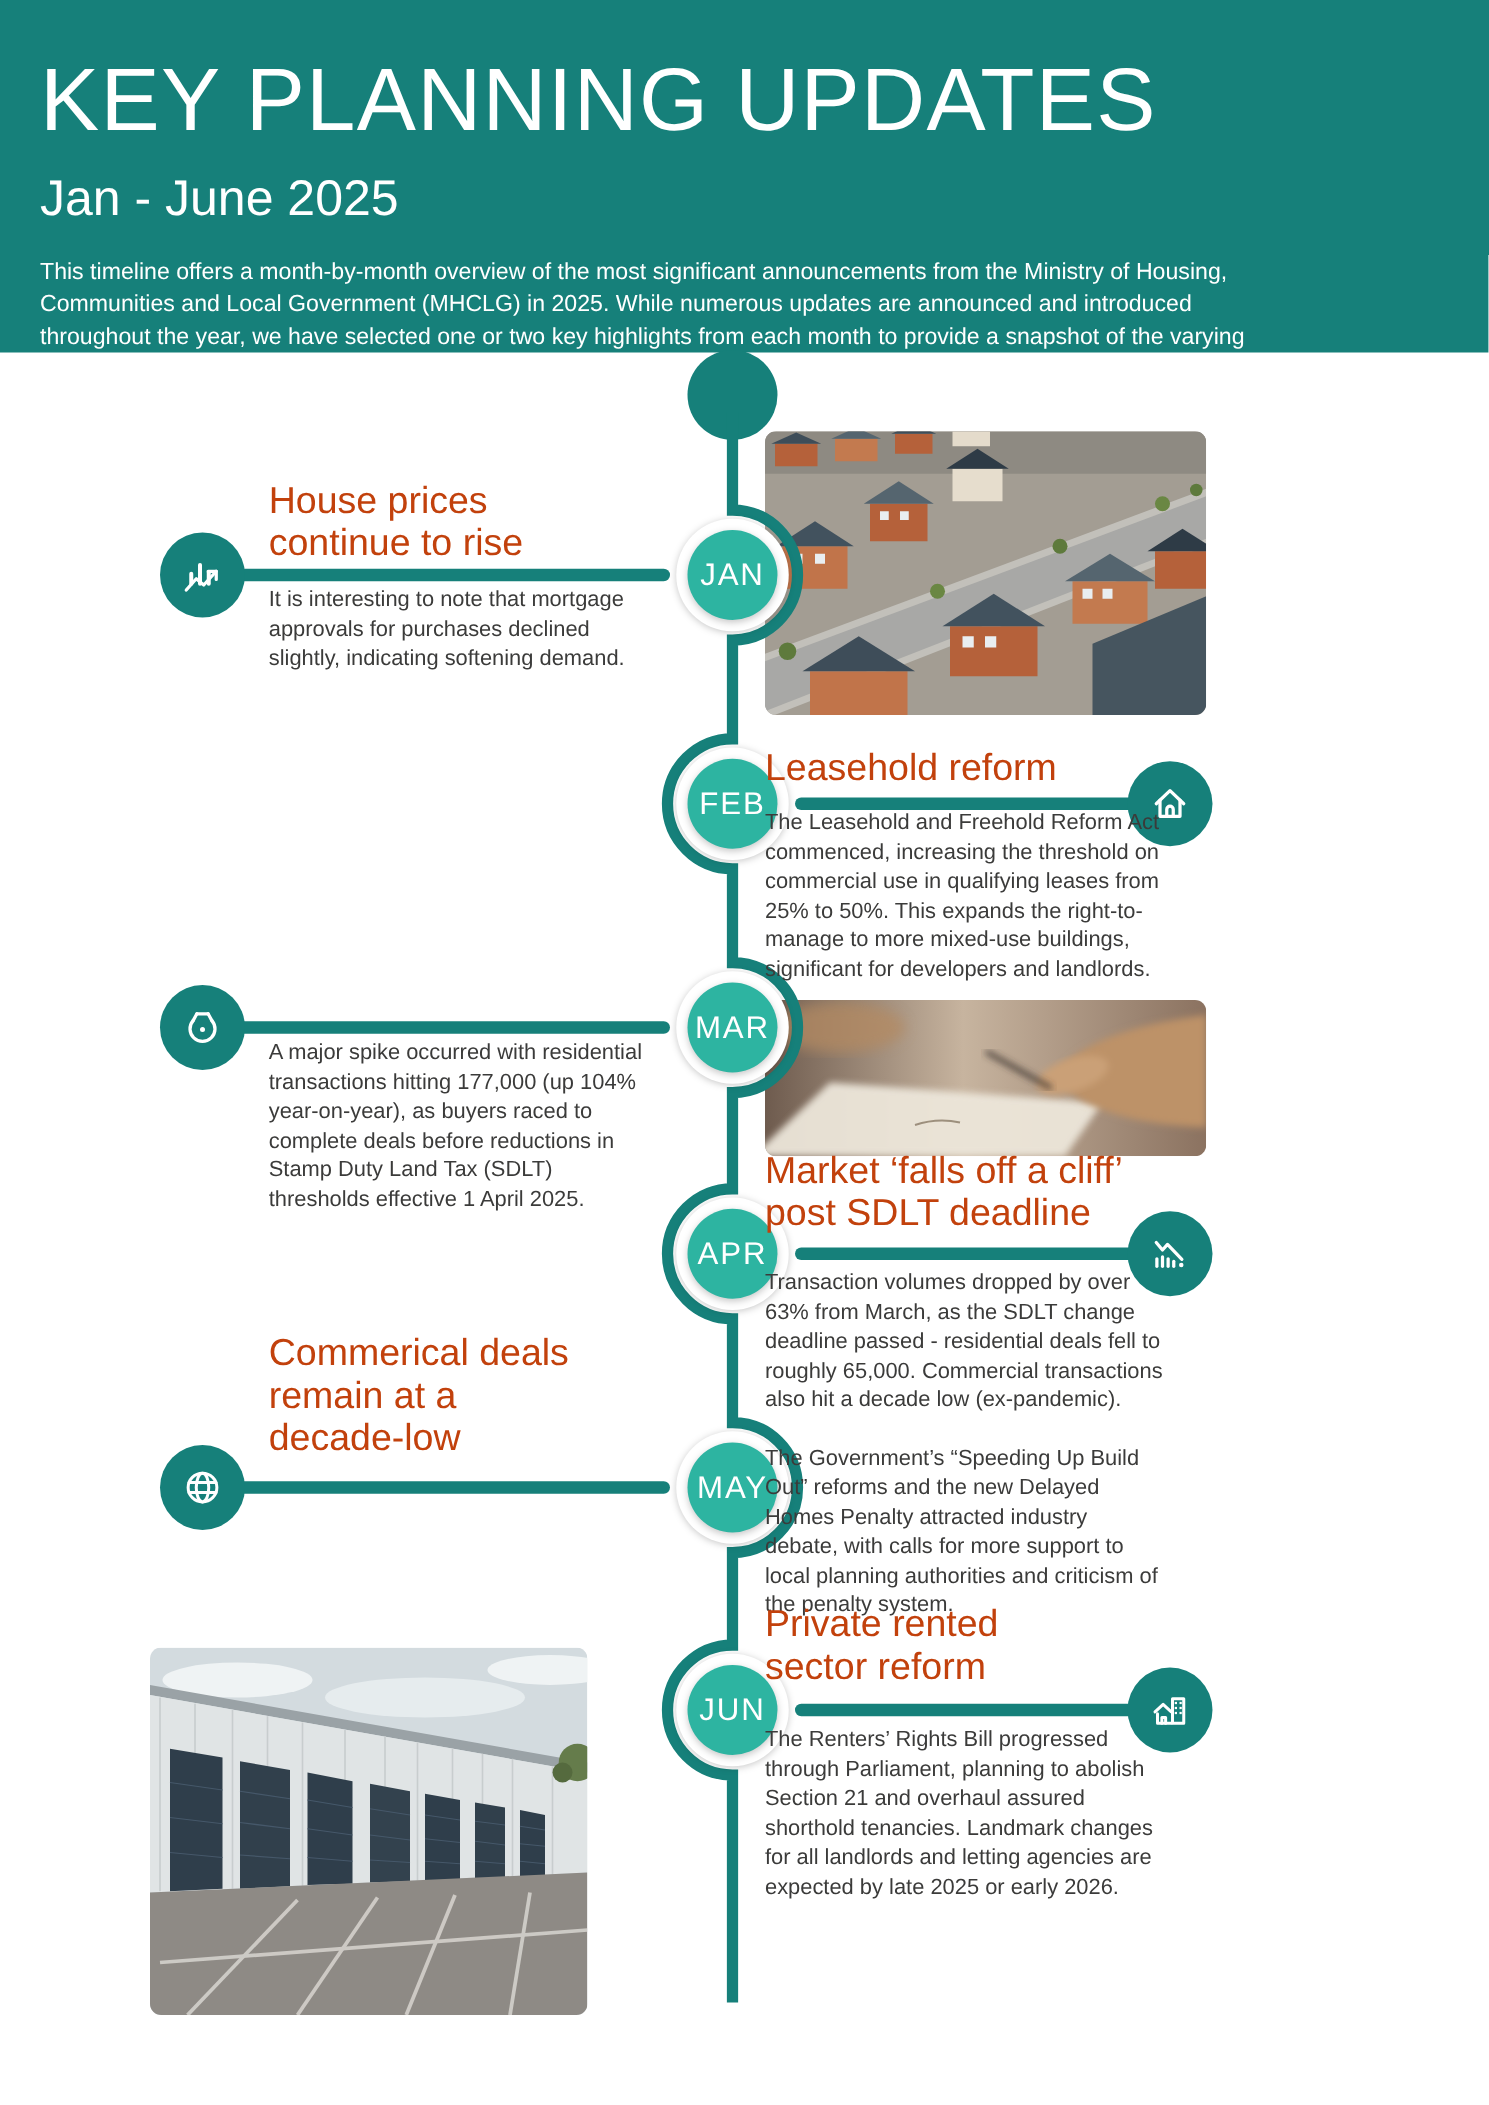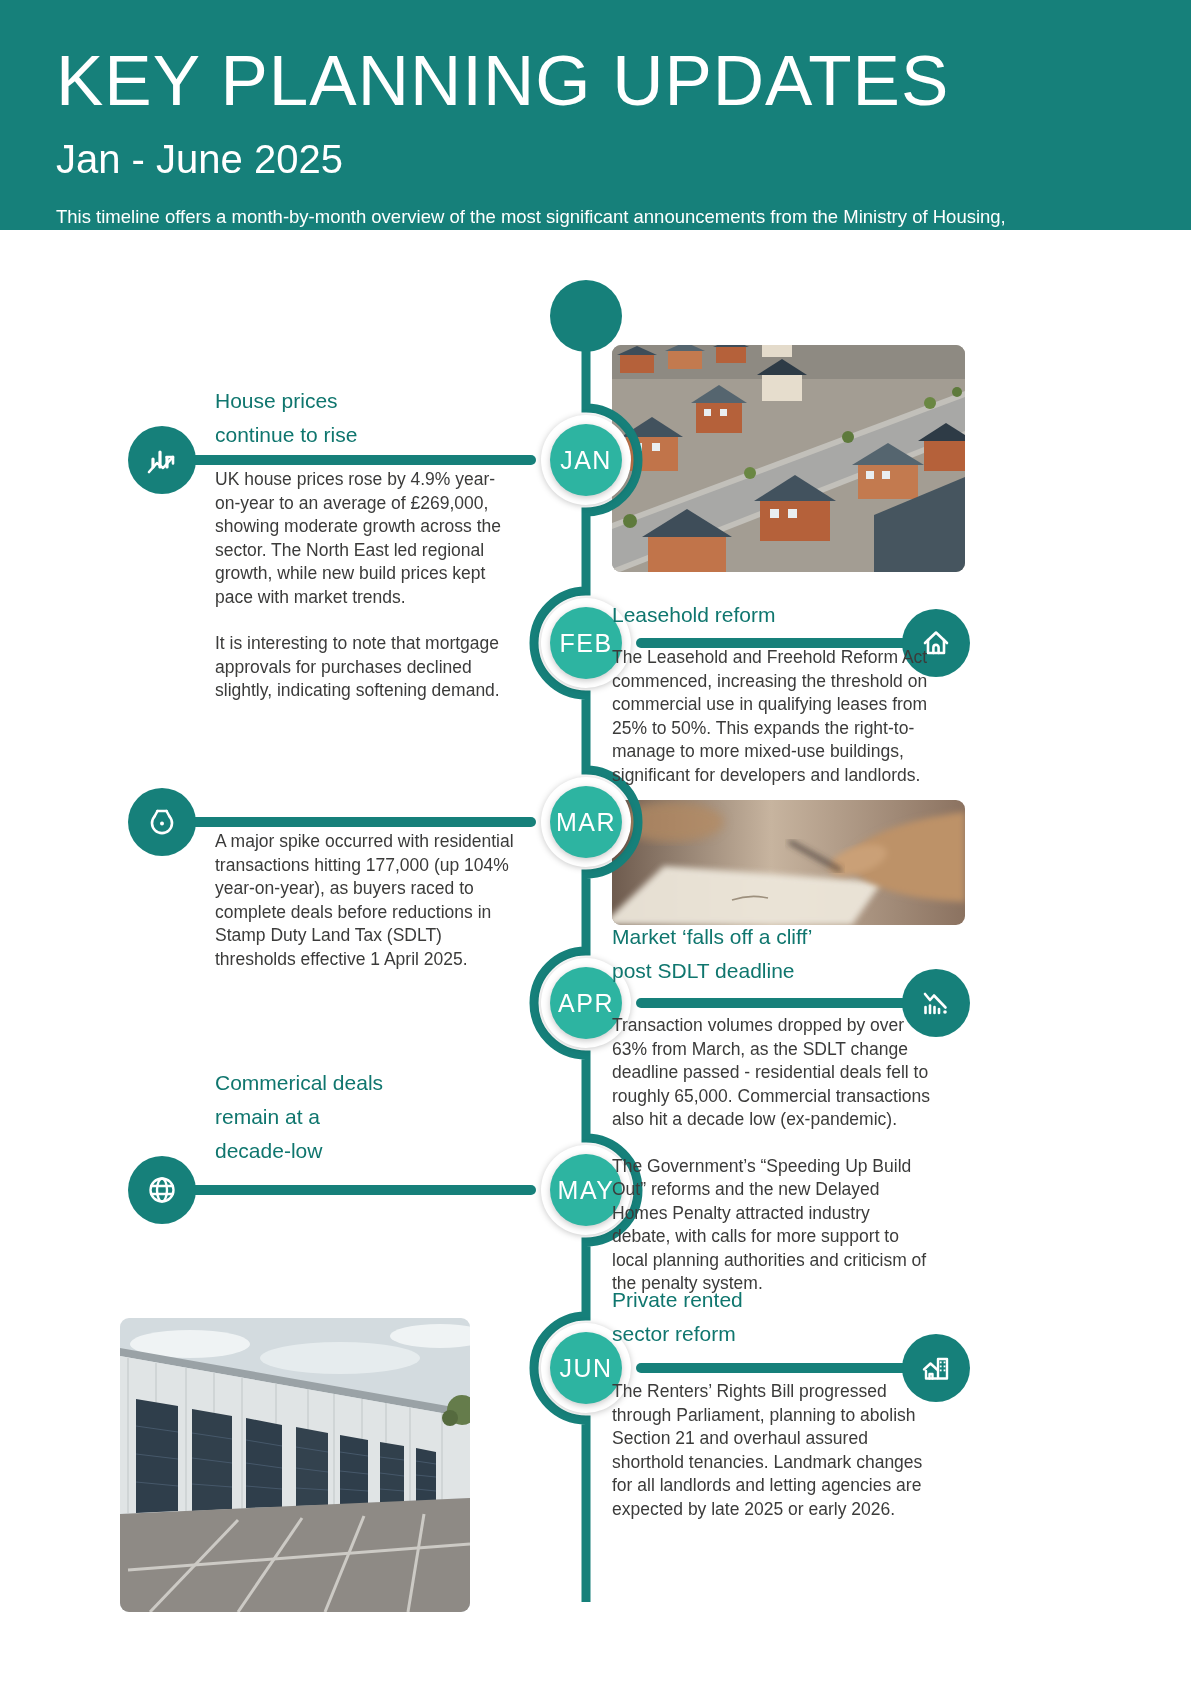--- a/index.html
+++ b/index.html
@@ -2,44 +2,44 @@
 <html><head>
 <meta charset="utf-8">
 <style>
   html,body{margin:0;padding:0;background:#ffffff;}
   .page{
     position:relative;width:1191px;height:1684px;overflow:hidden;
     font-family:"Liberation Sans","DejaVu Sans",sans-serif;background:#ffffff;
   }
   
   .header{
-    position:absolute;left:0;top:0;width:1191px;height:230px;
-    background:#16807A;color:#ffffff;box-sizing:border-box;padding:44px 48px 0 56px;
+    position:absolute;left:0;top:0;width:1191px;height:282px;
+    background:#16807A;color:#ffffff;box-sizing:border-box;padding:44px 48px 0 32px;
   }
   .header h1{
     margin:0;font-size:71px;font-weight:300;letter-spacing:1px;line-height:1.05;
     white-space:nowrap;
   }
   .header .subtitle{margin-top:18px;font-size:40px;font-weight:300;}
   .header .intro{
     margin-top:22px;font-size:18.5px;line-height:26px;font-weight:300;
     width:990px;
   }
   
   .overlay{position:absolute;left:0;top:0;}
   .node-light{filter:drop-shadow(0 2px 3px rgba(0,0,0,.22));}
   .node-disc{filter:drop-shadow(0 1px 3px rgba(0,0,0,.22));}
   .month-label{
     font-family:"Liberation Sans","DejaVu Sans",sans-serif;
     font-size:25px;font-weight:300;letter-spacing:1.5px;fill:#ffffff;
   }
   
   .block-heading{
-    position:absolute;margin:0;font-weight:400;color:#0f766e;
-    font-size:21px;line-height:34px;white-space:pre-line;
+    position:absolute;margin:0;font-weight:400;color:#c2410c;
+    font-size:30px;line-height:34px;white-space:pre-line;
   }
   .block-body{position:absolute;color:#3B3B3A;font-size:17.5px;line-height:23.5px;}
   .block-body p{margin:0 0 23px 0;}
   .block-body p:last-child{margin-bottom:0;}
   .block-body p[data-bind]:empty{display:none;}
   
   .photo{position:absolute;border-radius:9px;overflow:hidden;}
   .photo svg{display:block;}
 </style>
 </head>
@@ -322,21 +322,20 @@
         <rect x="7.6" y="-2.5" width="1.8" height="1.8" fill="#ffffff" stroke="none"></rect>
         <rect x="3.8" y="1.5" width="1.8" height="1.8" fill="#ffffff" stroke="none"></rect>
         <rect x="7.6" y="1.5" width="1.8" height="1.8" fill="#ffffff" stroke="none"></rect>
       </g>
     </g>
   </svg>
 
   <h2 class="block-heading" style="left:215px;top:384px;" data-bind="timeline.months.0.heading">House prices
 continue to rise</h2>
   <div class="block-body" style="left:215px;top:468px;width:295px;">
-    <p data-bind="timeline.months.0.paragraphs.0">UK house prices rose by 4.9% year-on-year to an average of £269,000, showing moderate growth across the sector. The North East led regional growth, while new build prices kept pace with market trends.</p>
     <p data-bind="timeline.months.0.paragraphs.1">It is interesting to note that mortgage approvals for purchases declined slightly, indicating softening demand.</p>
   </div>
 
   <h2 class="block-heading" style="left:612px;top:598px;" data-bind="timeline.months.1.heading">Leasehold reform</h2>
   <div class="block-body" style="left:612px;top:646px;width:320px;">
     <p data-bind="timeline.months.1.paragraphs.0">The Leasehold and Freehold Reform Act commenced, increasing the threshold on commercial use in qualifying leases from 25% to 50%. This expands the right-to-manage to more mixed-use buildings, significant for developers and landlords.</p>
   </div>
 
   <div class="block-body" style="left:215px;top:830px;width:300px;">
     <p data-bind="timeline.months.2.paragraphs.0">A major spike occurred with residential transactions hitting 177,000 (up 104% year-on-year), as buyers raced to complete deals before reductions in Stamp Duty Land Tax (SDLT) thresholds effective 1 April 2025.</p>

